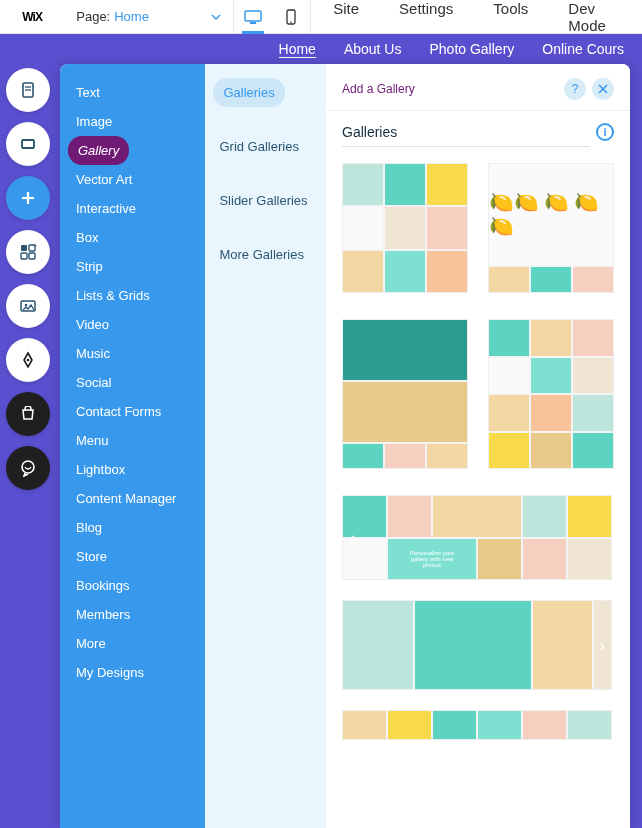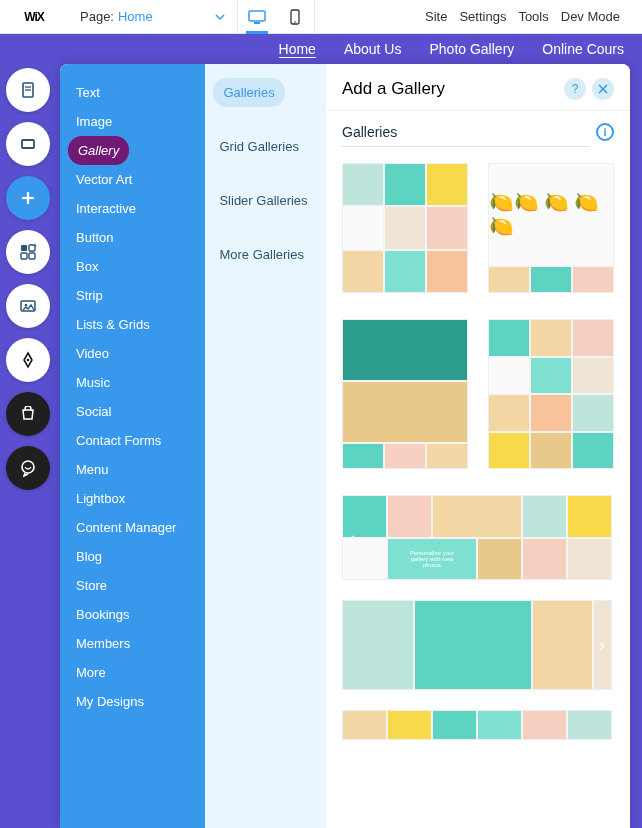--- a/index.html
+++ b/index.html
@@ -7,21 +7,21 @@
 
 .topbar { height: 34px; background: #fff; display: flex; align-items: center; border-bottom: 1px solid #e3e3e3; position: relative; z-index: 100; }
 .logo { width: 68px; display: flex; align-items: center; justify-content: center; font-weight: 900; font-size: 12px; letter-spacing: -1px; }
 .page-selector { display: flex; align-items: center; font-size: 13px; padding: 0 12px; min-width: 170px; border-right: 1px solid #e9e9e9; height: 100%; }
 .page-label { color: #333; margin-right: 4px; }
 .page-name { color: #3899ec; }
 .page-chev { margin-left: auto; color: #3899ec; }
 .device-toggle { display: flex; align-items: center; height: 100%; border-right: 1px solid #e9e9e9; }
 .device-btn { width: 38px; height: 100%; display: flex; align-items: center; justify-content: center; position: relative; }
 .device-btn.active::after { content: ""; position: absolute; bottom: -1px; left: 8px; right: 8px; height: 3px; background: #3899ec; }
-.topmenu { margin-left: auto; display: flex; gap: 12px; padding: 0 22px; font-size: 13px; color: #333; }
+.topmenu { margin-left: auto; display: flex; gap: 40px; padding: 0 22px; font-size: 15px; color: #333; }
 .topmenu span { cursor: pointer; }
 
 .sitebar { position: absolute; top: 34px; left: 0; right: 0; height: 30px; background: #5a4fcf; display: flex; justify-content: flex-end; align-items: center; gap: 28px; padding-right: 18px; color: #fff; font-size: 14px; z-index: 1; overflow: hidden; }
 .sitebar span.active { color: #fff; border-bottom: 1px solid #fff; }
 
 .leftrail { position: absolute; left: 6px; top: 68px; width: 44px; display: flex; flex-direction: column; gap: 10px; z-index: 2; }
 .rail-btn { width: 44px; height: 44px; border-radius: 50%; background: #fff; display: flex; align-items: center; justify-content: center; box-shadow: 0 1px 4px rgba(0,0,0,.15); color: #2b5672; }
 .rail-btn.primary { background: #3899ec; color: #fff; }
 .rail-btn.dark { background: #1f1f1f; color: #fff; }
 
@@ -30,21 +30,21 @@
 .col1-item { color: #fff; font-size: 13px; padding: 7px 16px; cursor: pointer; }
 .col1-item.selected { background: #701a75; border-radius: 14px; margin: 0 8px; padding: 7px 10px; display: inline-block; font-style: italic; }
 .col1 .wrap { padding: 0 0; }
 .col1 .wrap .col1-item.selected { display:inline-block; margin-left:8px;}
 .col2 { width: 126px; background: #eaf6fe; padding: 14px 0; }
 .col2-item { font-size: 13px; color: #2b5672; padding: 7px 14px; cursor: pointer; margin-top: 25px; }
 .col2-item.selected { background: #cde7f8; border-radius: 14px; margin: 0 8px; padding: 7px 10px; display:inline-block; color:#3899ec; }
 
 .col3 { flex: 1; background: #fff; display: flex; flex-direction: column; }
 .col3-header { padding: 14px 16px 10px; display: flex; align-items: center; border-bottom: 1px solid #eee; }
-.col3-title { font-size: 17px; color: #000000; font-weight: 400; flex: 1; }
+.col3-title { font-size: 12px; color: #701a75; font-weight: 400; flex: 1; }
 .circle-btn { width: 22px; height: 22px; border-radius: 50%; background: #d8ecf8; color: #3899ec; display: flex; align-items: center; justify-content: center; font-size: 12px; margin-left: 6px; cursor: pointer; }
 .col3-sub { padding: 12px 16px 6px; display: flex; align-items: center; }
 .col3-sub-title { font-size: 14px; color: #162d3d; font-weight: 500; flex: 1; border-bottom:1px solid #d8e4ec; padding-bottom:6px;}
 .info-ic { width: 18px; height: 18px; border: 2px solid #3899ec; border-radius: 50%; display: flex; align-items: center; justify-content: center; font-size: 11px; color: #3899ec; margin-left:6px; margin-bottom:6px; font-weight:bold; }
 
 .gallery-grid { padding: 10px 16px; overflow-y: auto; flex: 1; }
 .grow { display: flex; gap: 20px; margin-bottom: 26px; }
 .thumb { background: #f4f4f4; border: 1px solid #eee; position: relative; overflow: hidden; }
 .t1 { width: 126px; height: 130px; }
 .t2 { width: 126px; height: 130px; }
@@ -174,21 +174,20 @@
 </div>
 
 <div class="panel">
   <div class="col1">
     <div class="wrap">
       <div class="col1-item">Text</div>
       <div class="col1-item">Image</div>
       <div class="col1-item selected">Gallery</div>
       <div class="col1-item">Vector Art</div>
       <div class="col1-item">Interactive</div>
-      <div class="col1-item">Button</div>
       <div class="col1-item">Box</div>
       <div class="col1-item">Strip</div>
       <div class="col1-item">Lists &amp; Grids</div>
       <div class="col1-item">Video</div>
       <div class="col1-item">Music</div>
       <div class="col1-item">Social</div>
       <div class="col1-item">Contact Forms</div>
       <div class="col1-item">Menu</div>
       <div class="col1-item">Lightbox</div>
       <div class="col1-item">Content Manager</div>

